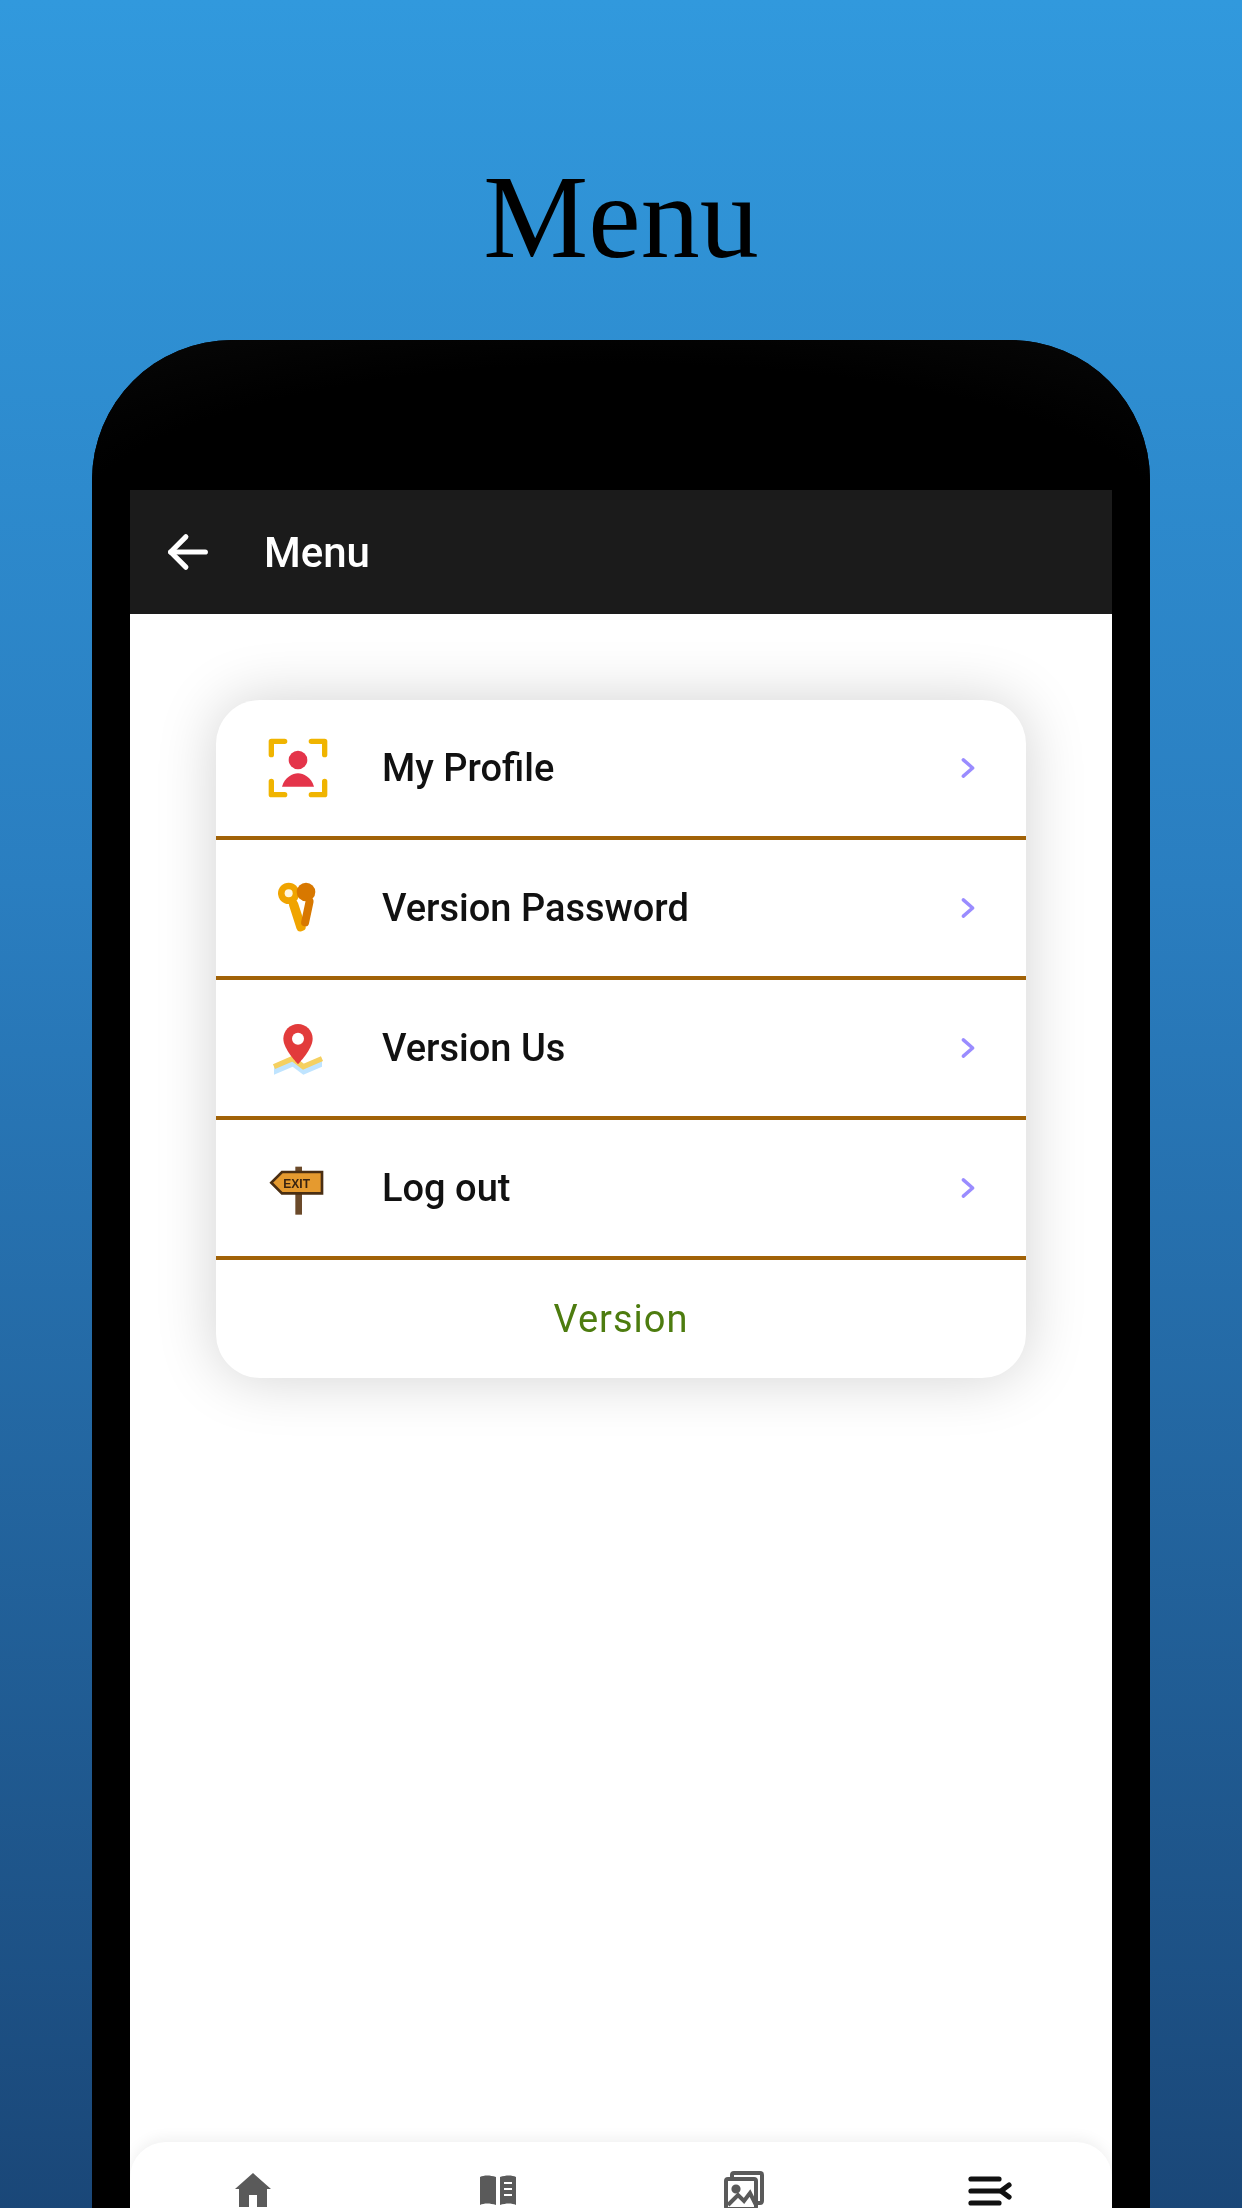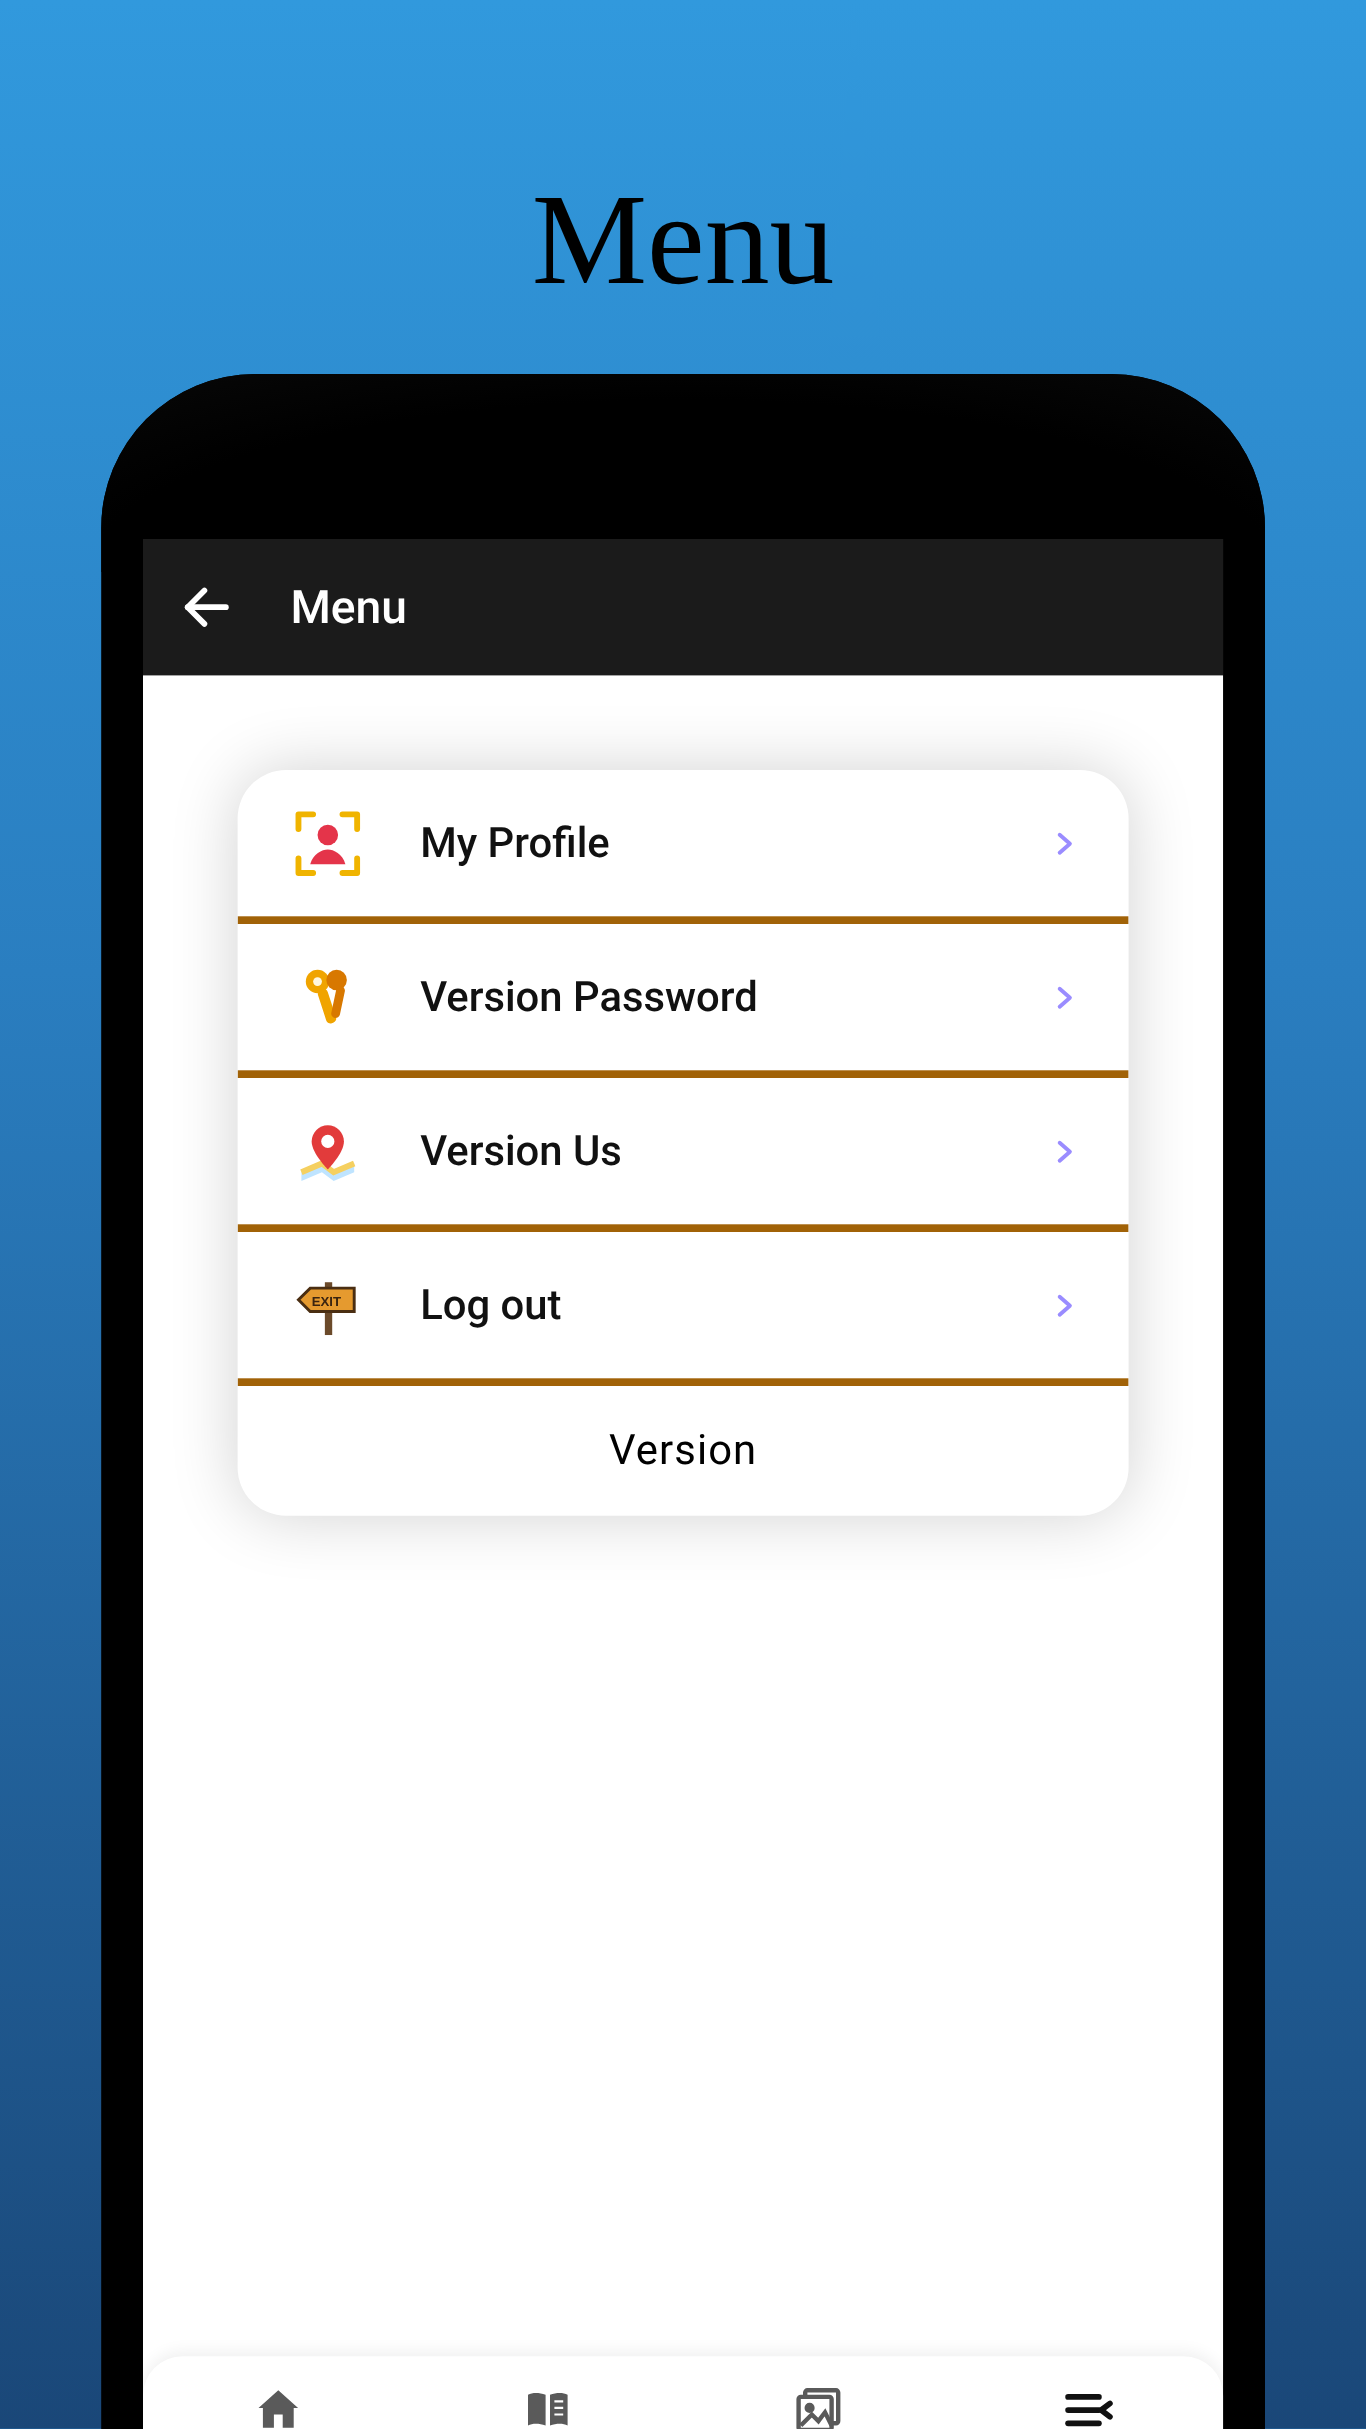--- a/index.html
+++ b/index.html
@@ -78,21 +78,21 @@
     background: #fff;
     border-radius: 44px;
     box-shadow: 0 0 60px rgba(0,0,0,0.18);
     overflow: hidden;
   }
   .menu-row {
     height: 140px;
     display: flex;
     align-items: center;
     padding: 0 44px 0 50px;
-    border-bottom: 7px solid #a16207;
+    border-bottom: 4px solid #a16207;
     cursor: pointer;
   }
   .menu-row .icon-slot {
     width: 64px;
     height: 64px;
     display: flex;
     align-items: center;
     justify-content: flex-end;
   }
   .menu-row .label {
@@ -106,21 +106,21 @@
     width: 28px;
     height: 28px;
   }
   .menu-row .chev svg { width: 28px; height: 28px; }
   .version-row {
     height: 118px;
     display: flex;
     align-items: center;
     justify-content: center;
     font-size: 38px;
-    color: #000000;
+    color: #4d7c0f;
     letter-spacing: 1px;
   }
   .bottom-nav {
     position: absolute;
     left: 0; right: 0; bottom: 0;
     height: 98px;
     background: #fff;
     display: flex;
     border-top-left-radius: 36px;
     border-top-right-radius: 36px;

